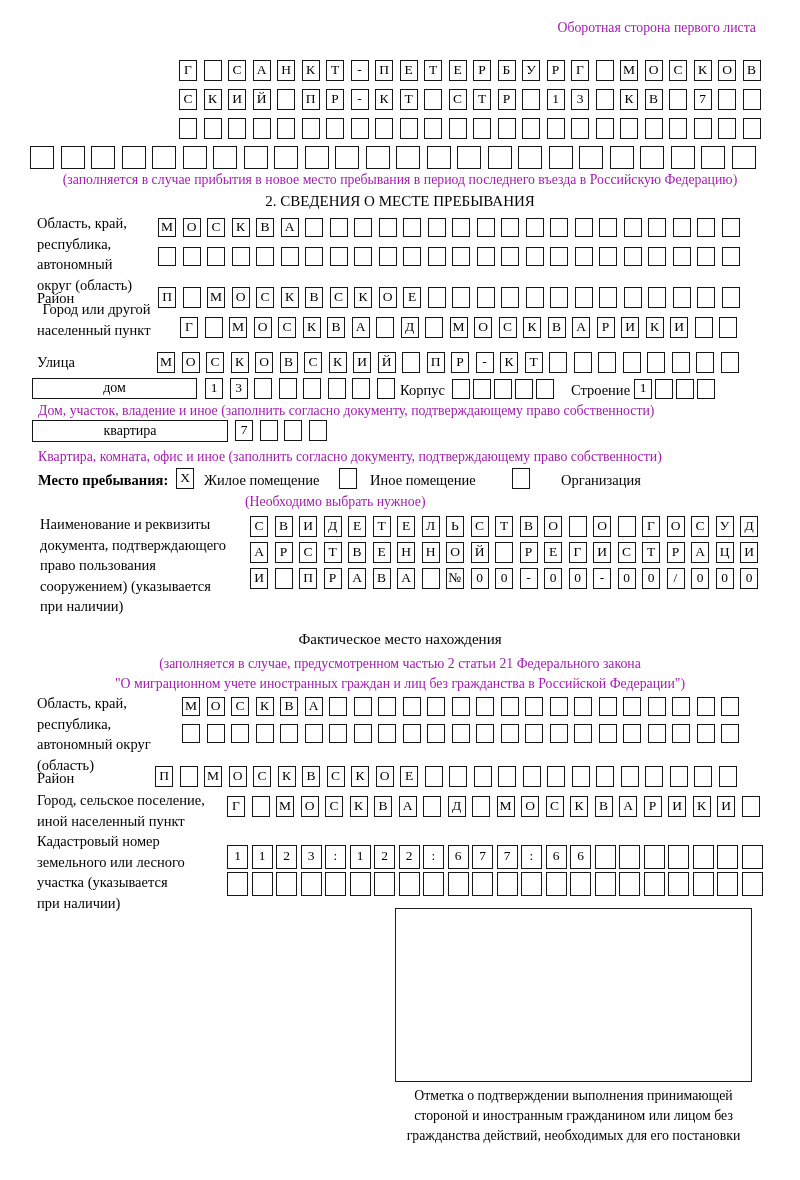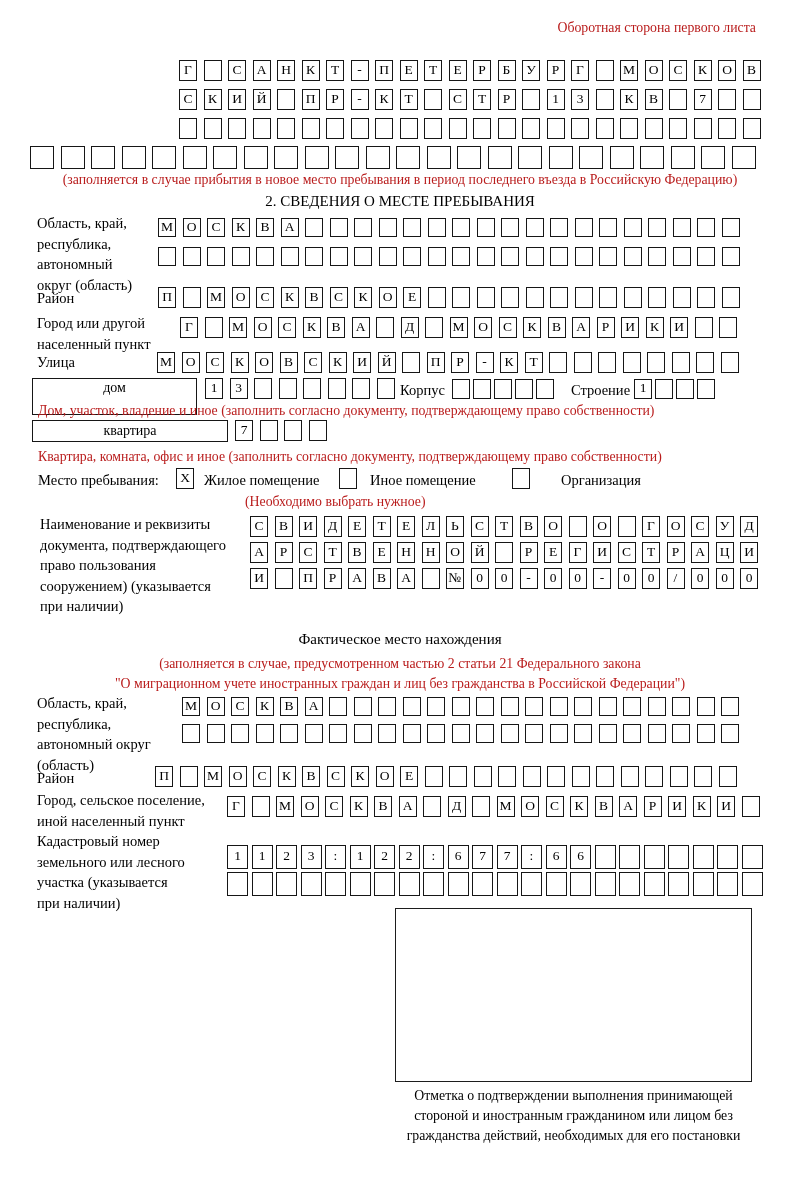--- a/index.html
+++ b/index.html
@@ -4,21 +4,21 @@
 <style>
   html,body { margin:0; padding:0; background:#e8e8e8; }
   .page {
     position:relative; width:800px; height:1180px; margin:0 auto;
     background:#ffffff; color:#000;
     font-family:"Liberation Serif", serif;
     overflow:hidden;
   }
   .label { position:absolute; font-size:14.5px; line-height:20.5px; color:#000; white-space:nowrap; }
   .label .line { white-space:nowrap; }
-  .caption { position:absolute; font-size:13.8px; color:#b91c1c; white-space:nowrap; }
+  .caption { position:absolute; font-size:13.8px; color:#a21caf; white-space:nowrap; }
   .center { left:0; width:800px; text-align:center; white-space:normal; }
   .title { position:absolute; font-size:15px; font-weight:normal; }
   .cellrow { position:absolute; white-space:nowrap; font-size:0; }
   .cell {
     display:inline-block; box-sizing:border-box;
     width:18px; height:21px; border:1.6px solid #161616;
     margin-right:6.5px; text-align:center; vertical-align:top;
     font-family:"Liberation Serif", serif;
     font-size:13.5px; line-height:17px; color:#000;
   }
@@ -56,42 +56,42 @@
       <div class="line">республика,</div>
       <div class="line">автономный</div>
       <div class="line">округ (область)</div>
     </div>
   <div class="cellrow h19" style="left:158px; top:218px;"><span class="cell">М</span><span class="cell">О</span><span class="cell">С</span><span class="cell">К</span><span class="cell">В</span><span class="cell">А</span><span class="cell"></span><span class="cell"></span><span class="cell"></span><span class="cell"></span><span class="cell"></span><span class="cell"></span><span class="cell"></span><span class="cell"></span><span class="cell"></span><span class="cell"></span><span class="cell"></span><span class="cell"></span><span class="cell"></span><span class="cell"></span><span class="cell"></span><span class="cell"></span><span class="cell"></span><span class="cell"></span></div>
   <div class="cellrow h19" style="left:158px; top:247px;"><span class="cell"></span><span class="cell"></span><span class="cell"></span><span class="cell"></span><span class="cell"></span><span class="cell"></span><span class="cell"></span><span class="cell"></span><span class="cell"></span><span class="cell"></span><span class="cell"></span><span class="cell"></span><span class="cell"></span><span class="cell"></span><span class="cell"></span><span class="cell"></span><span class="cell"></span><span class="cell"></span><span class="cell"></span><span class="cell"></span><span class="cell"></span><span class="cell"></span><span class="cell"></span><span class="cell"></span></div>
 
   <div class="label" style="left:37px; top:288px;">Район</div>
   <div class="cellrow" style="left:158px; top:287px;"><span class="cell">П</span><span class="cell"></span><span class="cell">М</span><span class="cell">О</span><span class="cell">С</span><span class="cell">К</span><span class="cell">В</span><span class="cell">С</span><span class="cell">К</span><span class="cell">О</span><span class="cell">Е</span><span class="cell"></span><span class="cell"></span><span class="cell"></span><span class="cell"></span><span class="cell"></span><span class="cell"></span><span class="cell"></span><span class="cell"></span><span class="cell"></span><span class="cell"></span><span class="cell"></span><span class="cell"></span><span class="cell"></span></div>
 
-  <div class="label" style="left:37px; top:313px;">
+  <div class="label" style="left:37px; top:299px;text-align:right;">
       <div class="line">Город или другой</div>
       <div class="line">населенный пункт</div>
     </div>
   <div class="cellrow" style="left:180px; top:317px;"><span class="cell">Г</span><span class="cell"></span><span class="cell">М</span><span class="cell">О</span><span class="cell">С</span><span class="cell">К</span><span class="cell">В</span><span class="cell">А</span><span class="cell"></span><span class="cell">Д</span><span class="cell"></span><span class="cell">М</span><span class="cell">О</span><span class="cell">С</span><span class="cell">К</span><span class="cell">В</span><span class="cell">А</span><span class="cell">Р</span><span class="cell">И</span><span class="cell">К</span><span class="cell">И</span><span class="cell"></span><span class="cell"></span></div>
 
   <div class="label" style="left:37px; top:352px;">Улица</div>
   <div class="cellrow" style="left:157px; top:352px;"><span class="cell">М</span><span class="cell">О</span><span class="cell">С</span><span class="cell">К</span><span class="cell">О</span><span class="cell">В</span><span class="cell">С</span><span class="cell">К</span><span class="cell">И</span><span class="cell">Й</span><span class="cell"></span><span class="cell">П</span><span class="cell">Р</span><span class="cell">-</span><span class="cell">К</span><span class="cell">Т</span><span class="cell"></span><span class="cell"></span><span class="cell"></span><span class="cell"></span><span class="cell"></span><span class="cell"></span><span class="cell"></span><span class="cell"></span></div>
 
-  <div class="namedbox" style="left:32px; top:378px; width:165px; height:37px; line-height:18px;">дом</div>
+  <div class="namedbox" style="left:32px; top:378px; width:165px; height:21px; line-height:18px;">дом</div>
   <div class="cellrow" style="left:205px; top:378px;"><span class="cell">1</span><span class="cell">3</span><span class="cell"></span><span class="cell"></span><span class="cell"></span><span class="cell"></span><span class="cell"></span><span class="cell"></span></div>
   <div class="label" style="left:400px; top:380px;">Корпус</div>
   <div class="cellrow gapless" style="left:452px; top:379px;"><span class="cell"></span><span class="cell"></span><span class="cell"></span><span class="cell"></span><span class="cell"></span></div>
   <div class="label" style="left:571px; top:380px;">Строение</div>
   <div class="cellrow gapless" style="left:634px; top:379px;"><span class="cell">1</span><span class="cell"></span><span class="cell"></span><span class="cell"></span></div>
   <div class="caption" style="left:38px; top:403px;">Дом, участок, владение и иное (заполнить согласно документу, подтверждающему право собственности)</div>
 
   <div class="namedbox" style="left:32px; top:420px; width:196px; height:22px; line-height:19px;">квартира</div>
   <div class="cellrow" style="left:235px; top:420px;"><span class="cell">7</span><span class="cell"></span><span class="cell"></span><span class="cell"></span></div>
   <div class="caption" style="left:38px; top:449px;">Квартира, комната, офис и иное (заполнить согласно документу, подтверждающему право собственности)</div>
 
-  <div class="label" style="left:38px; top:470px;">Место пребывания:</div>
+  <div class="label" style="left:38px; top:470px;font-weight:bold;">Место пребывания:</div>
   <div class="cellrow" style="left:176px; top:468px;"><span class="cell">X</span></div>
   <div class="label" style="left:204px; top:470px;">Жилое помещение</div>
   <div class="cellrow" style="left:339px; top:468px;"><span class="cell"></span></div>
   <div class="label" style="left:370px; top:470px;">Иное помещение</div>
   <div class="cellrow" style="left:512px; top:468px;"><span class="cell"></span></div>
   <div class="label" style="left:553px; top:470px;margin-left:8px;">Организация</div>
   <div class="caption" style="left:245px; top:494px;">(Необходимо выбрать нужное)</div>
 
   <div class="label" style="left:40px; top:514px;">
       <div class="line">Наименование и реквизиты</div>

